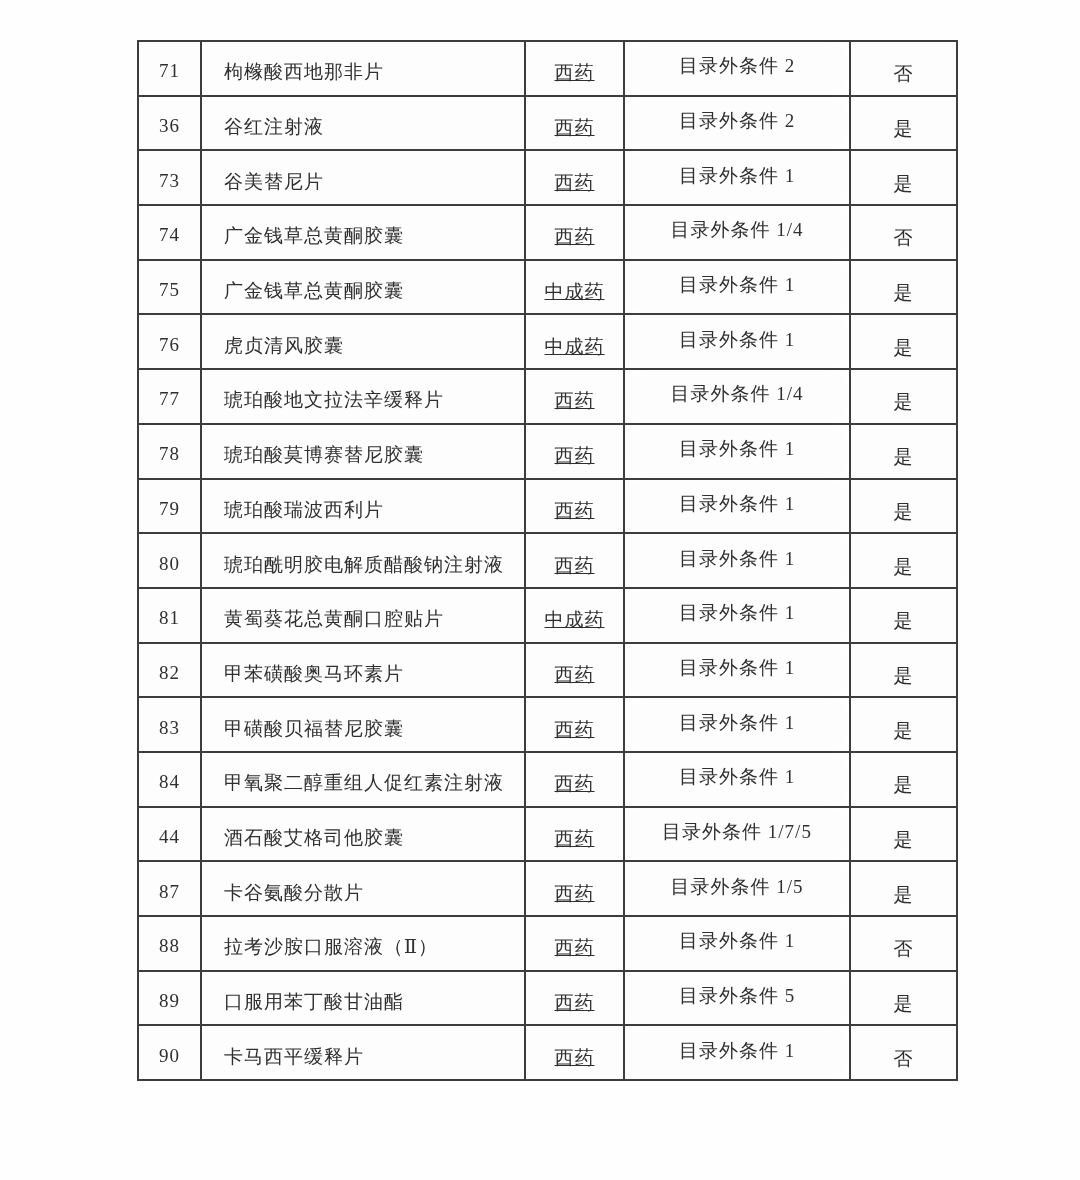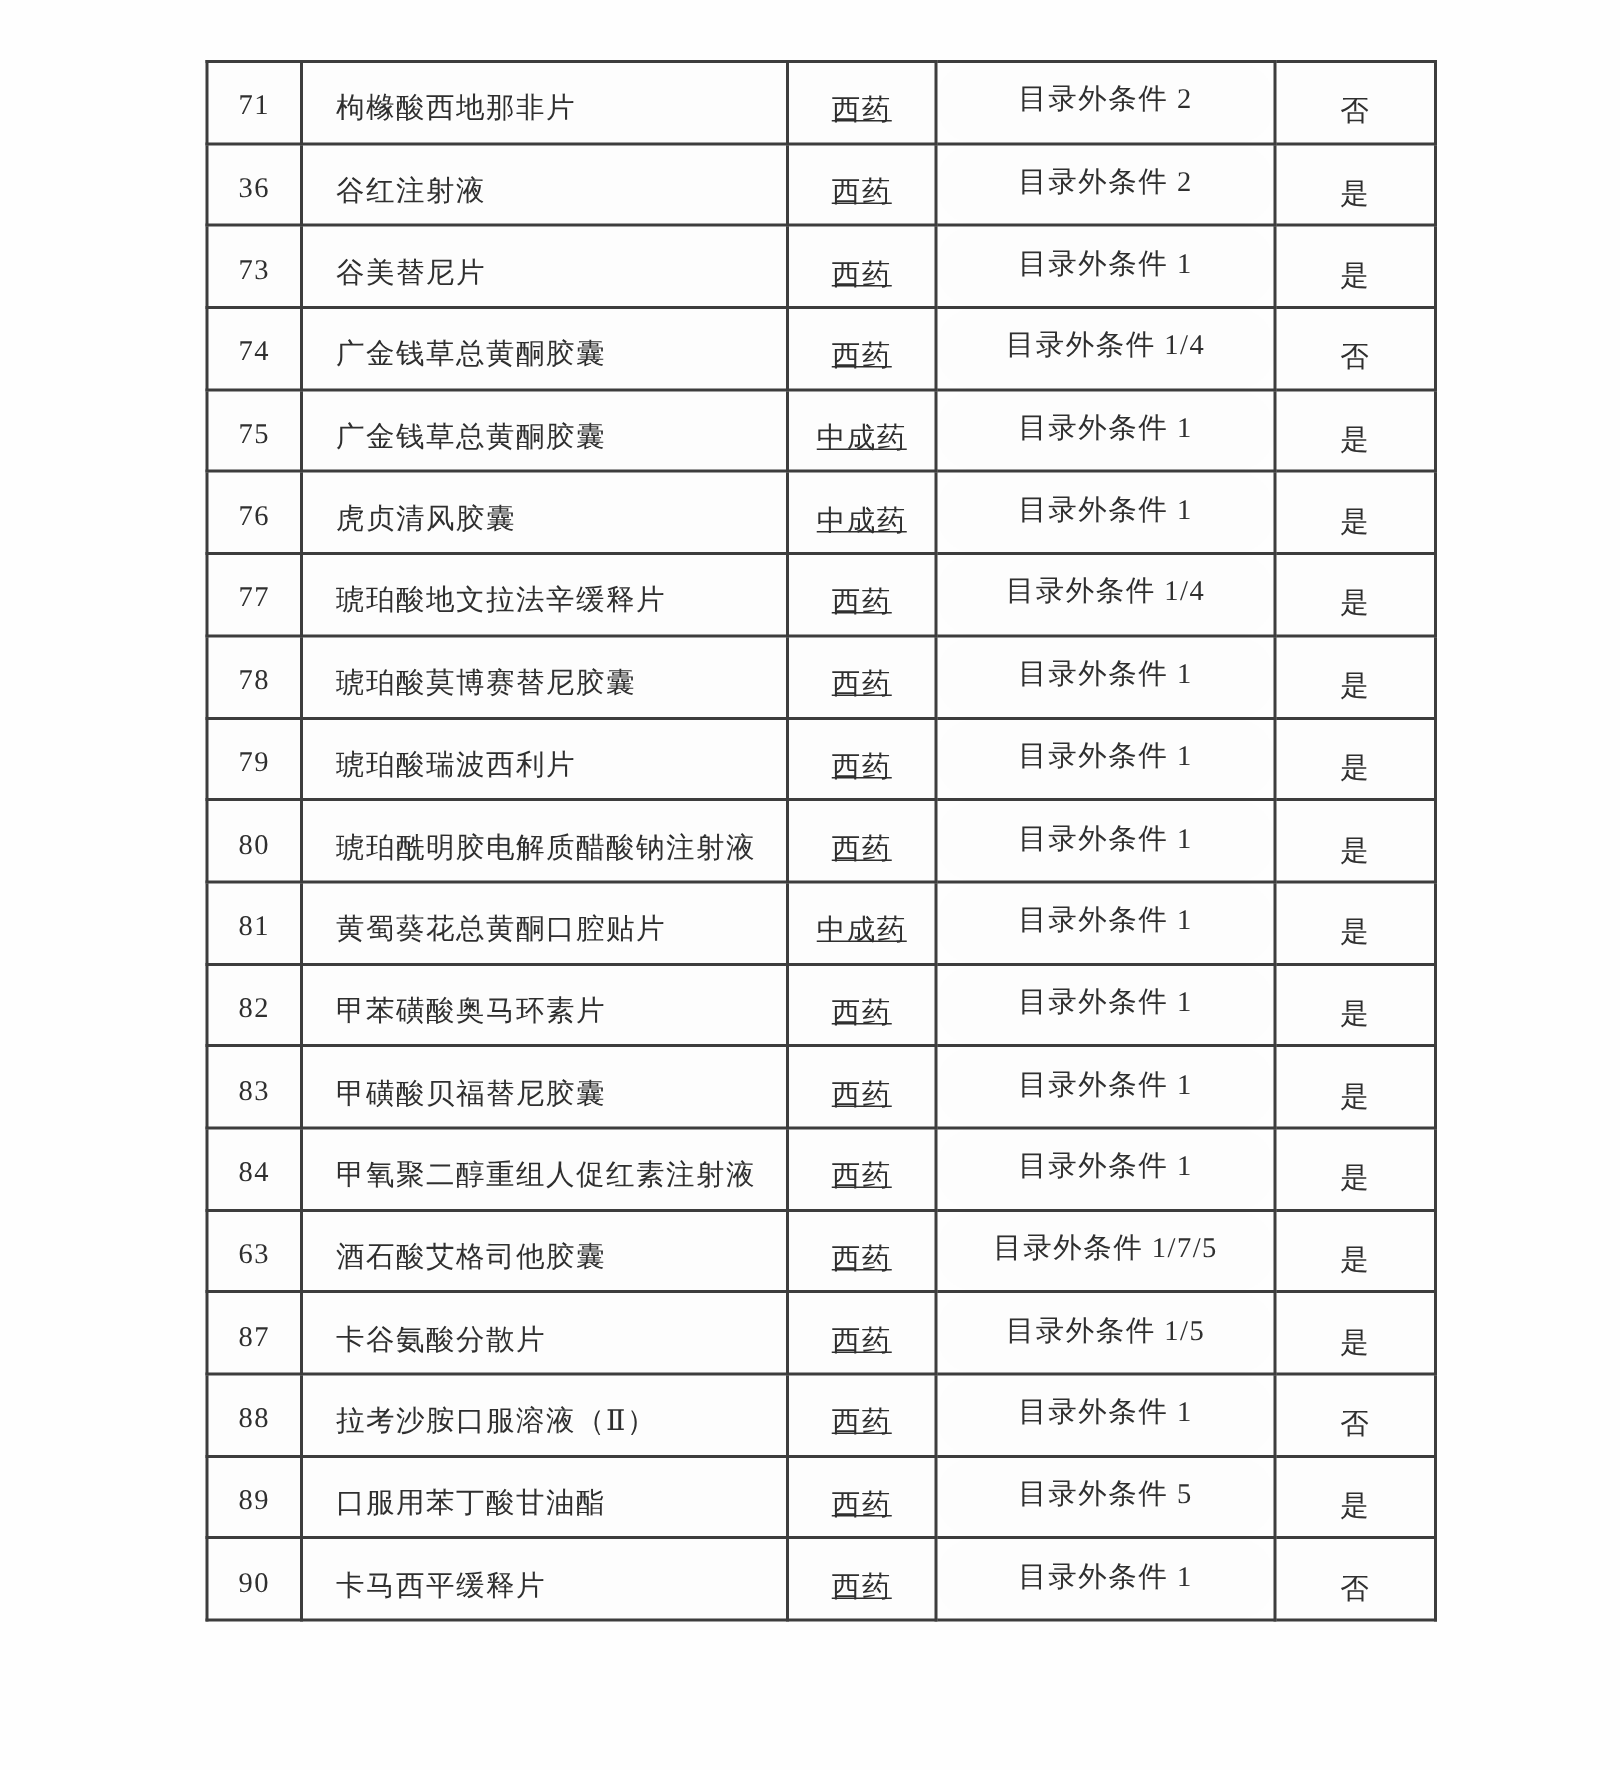--- a/index.html
+++ b/index.html
@@ -315,21 +315,21 @@
       <span class="cell-text">目录外条件 1</span>
     </td>
     <td class="c-flag">
       <span class="cell-text">是</span>
     </td>
   </tr>
 
 
   <tr>
     <td class="c-no">
-      <span class="cell-text">63</span>
+      <span class="cell-text">44</span>
     </td>
     <td class="c-name">
       <span class="cell-text">酒石酸艾格司他胶囊</span>
     </td>
     <td class="c-type">
       <span class="cell-text">西药</span>
     </td>
     <td class="c-cond">
       <span class="cell-text">目录外条件 1/7/5</span>
     </td>

